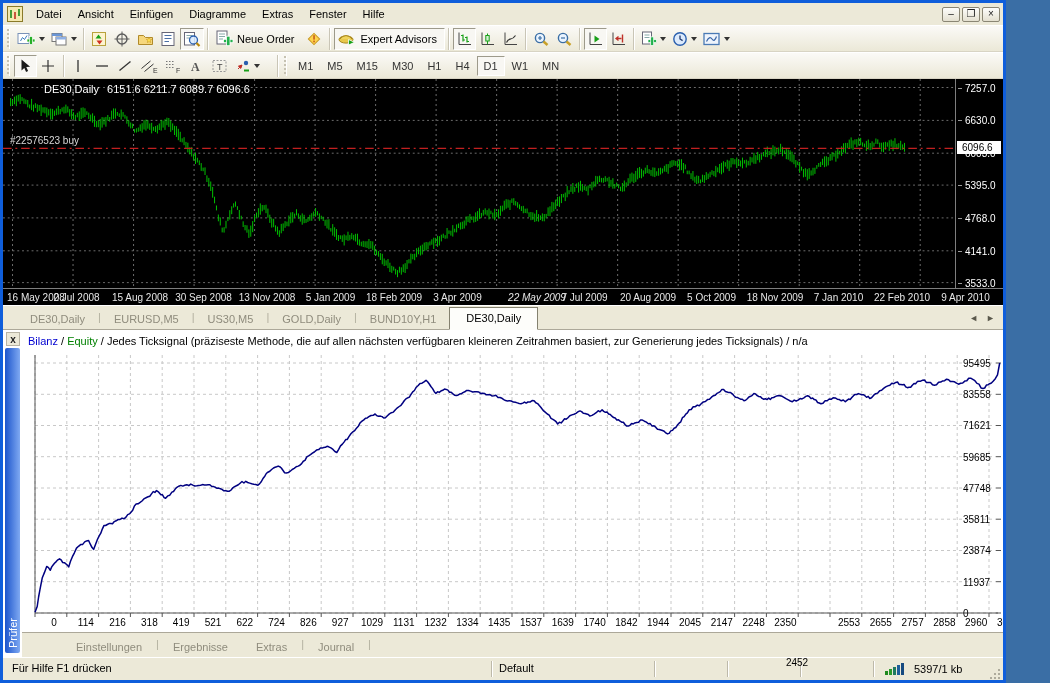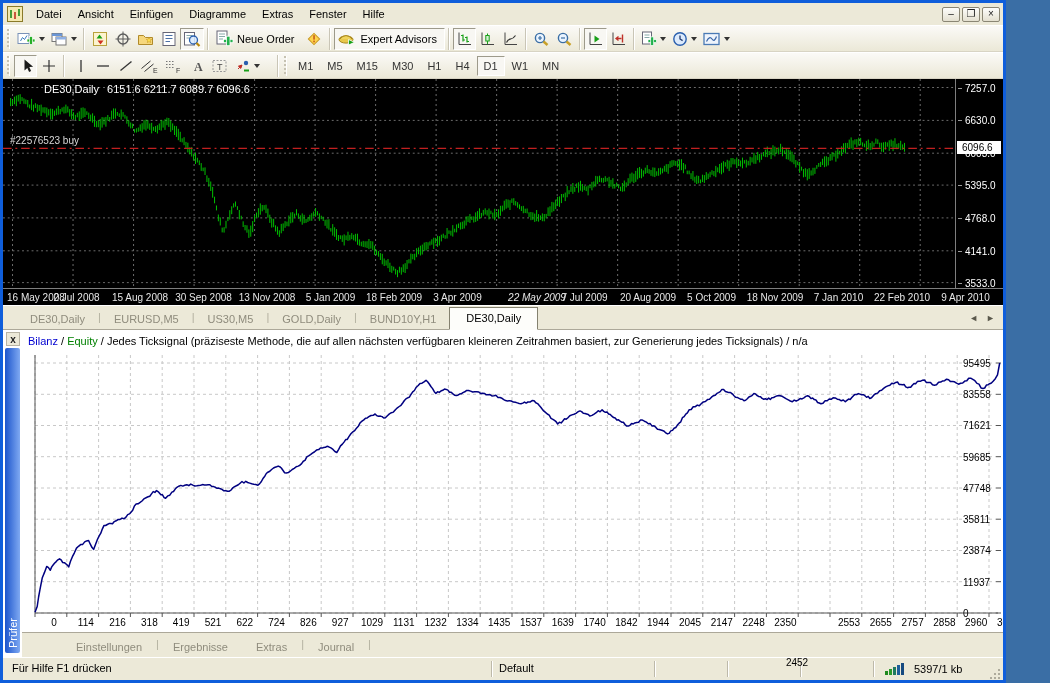--- a/index.html
+++ b/index.html
@@ -14,21 +14,21 @@
   .win-controls{margin-left:auto;display:flex;gap:2px;padding-right:1px;}
   .win-btn{width:18px;height:15px;display:flex;align-items:center;justify-content:center;
     background:linear-gradient(#fdfdfb,#e4e0d0);border:1px solid #8a8674;border-radius:2px;
     font-size:10px;line-height:1;color:#222;}
   
   .toolbar{height:27px;display:flex;align-items:center;background:linear-gradient(#fbfaf7,#ebe8d7);
     border-top:1px solid #fff;border-bottom:1px solid #d8d4c4;padding:0 2px;}
   .grip{width:3px;height:20px;margin:0 4px 0 2px;flex:none;
     background:repeating-linear-gradient(to bottom,#c6c2b2 0 2px,transparent 2px 4px);
     border-right:1px solid #fff;}
-  .tb-btn{height:22px;min-width:23px;display:flex;align-items:center;justify-content:flex-end;
+  .tb-btn{height:22px;min-width:23px;display:flex;align-items:center;justify-content:flex-start;
     border:1px solid transparent;background:transparent;padding:0 2px;flex:none;}
   .tb-btn.pressed{background:#f8f7f3;border-color:#9d9a8b #ffffff #ffffff #9d9a8b;}
   .tb-label{padding:0 5px 0 3px;white-space:nowrap;}
   .tb-sep{width:2px;height:22px;border-left:1px solid #c9c5b6;border-right:1px solid #fff;
     margin:0 3px;flex:none;}
   .caret{width:0;height:0;border-left:3px solid transparent;border-right:3px solid transparent;
     border-top:4px solid #333;margin-left:3px;flex:none;}
   .tf-btn{height:20px;padding:0 6px;border:1px solid transparent;background:none;color:#333;
     font-size:11px;flex:none;}
   .tf-btn.pressed{background:#f8f7f3;border-color:#9d9a8b #ffffff #ffffff #9d9a8b;}

